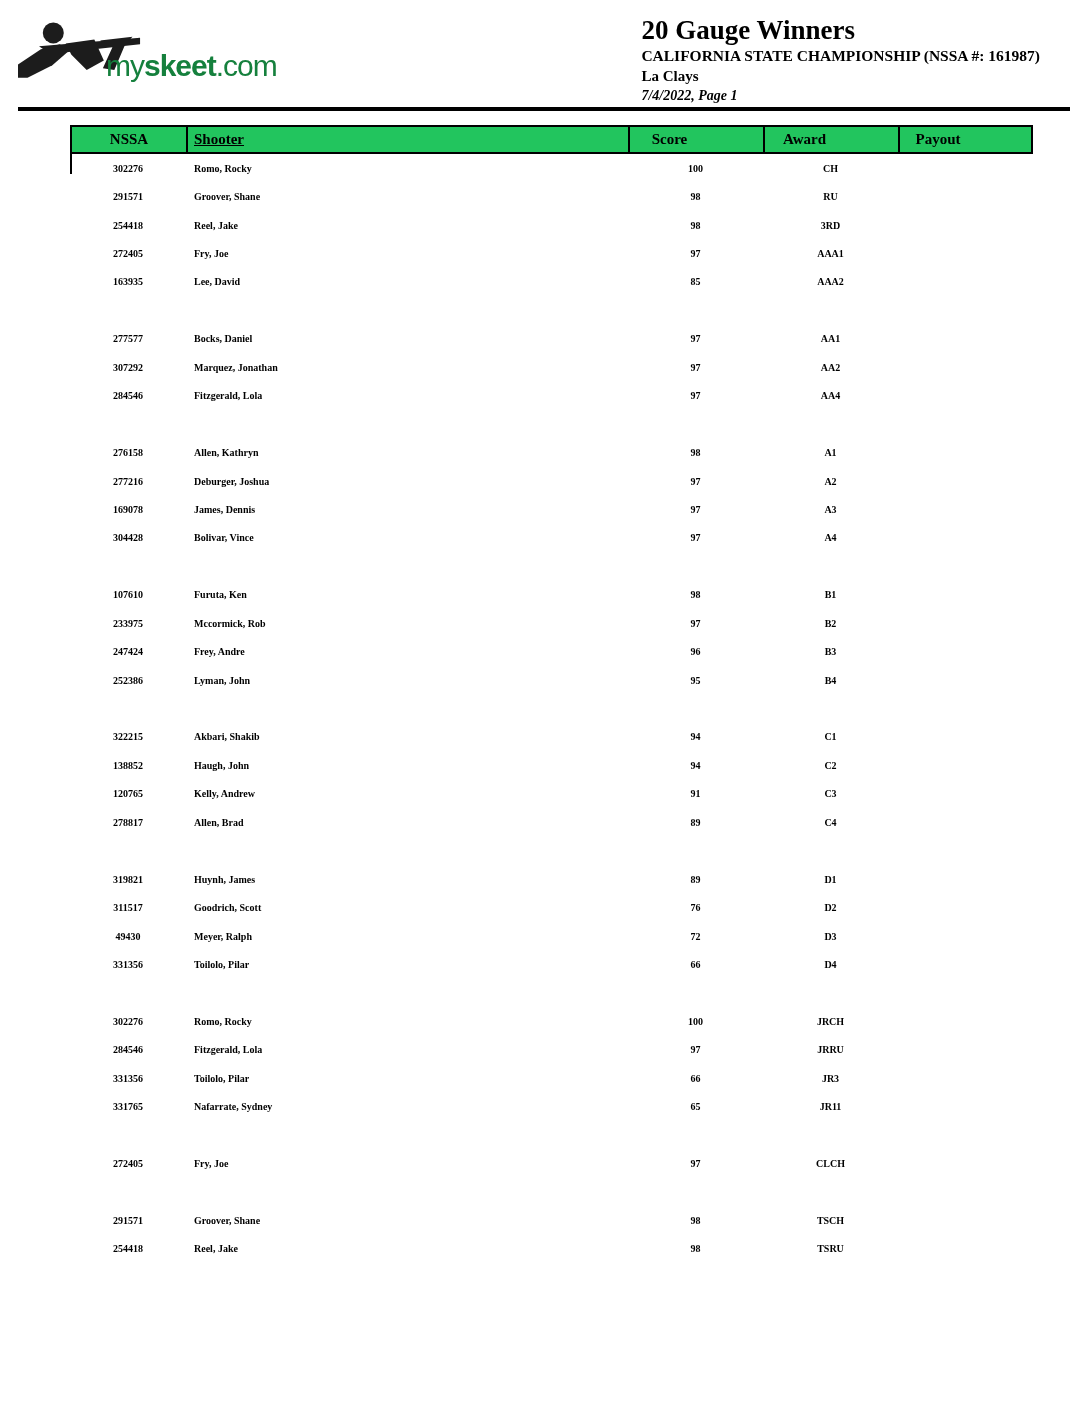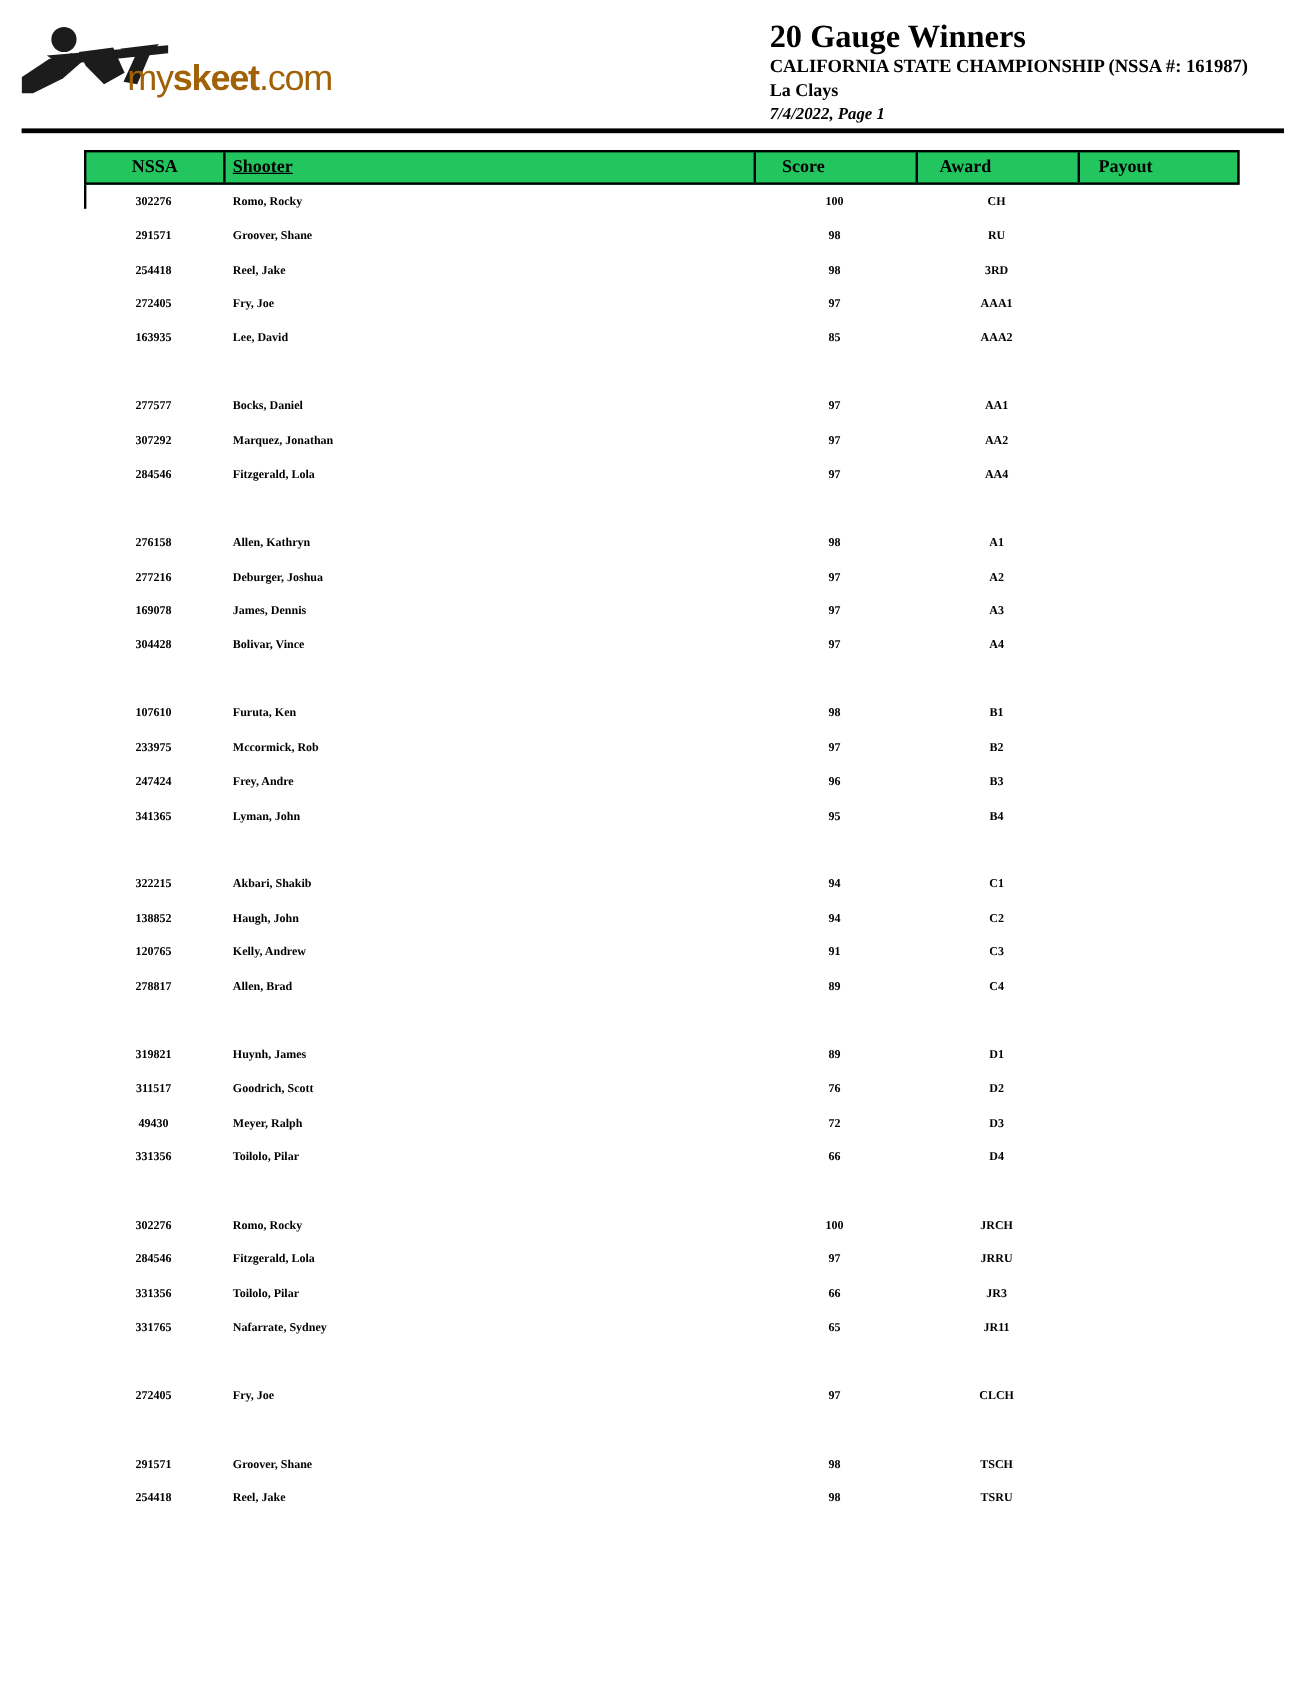--- a/index.html
+++ b/index.html
@@ -20,21 +20,21 @@
     top: 20px;
     display: flex;
     align-items: flex-end;
     height: 62px;
   }
   .logo svg { width: 124px; height: 60px; display: block; }
   .logo-text {
     font-family: "Liberation Sans", sans-serif;
     font-size: 30px;
     line-height: 1;
-    color: #a16207;
+    color: #15803d;
     letter-spacing: -1px;
     margin-left: -36px;
     padding-bottom: 1px;
     white-space: nowrap;
   }
   .logo-text .w-normal { font-weight: 400; }
   .logo-text .w-bold { font-weight: 700; }
 
   
   .titles { position: absolute; top: 14px; right: 48px; }
@@ -227,21 +227,21 @@
           <div class="cell payout"></div>
         </div>
         <div class="trow">
           <div class="cell nssa">247424</div>
           <div class="cell shooter">Frey, Andre</div>
           <div class="cell score">96</div>
           <div class="cell award">B3</div>
           <div class="cell payout"></div>
         </div>
         <div class="trow">
-          <div class="cell nssa">341365</div>
+          <div class="cell nssa">252386</div>
           <div class="cell shooter">Lyman, John</div>
           <div class="cell score">95</div>
           <div class="cell award">B4</div>
           <div class="cell payout"></div>
         </div>
         <div class="trow spacer"></div>
         <div class="trow">
           <div class="cell nssa">322215</div>
           <div class="cell shooter">Akbari, Shakib</div>
           <div class="cell score">94</div>

